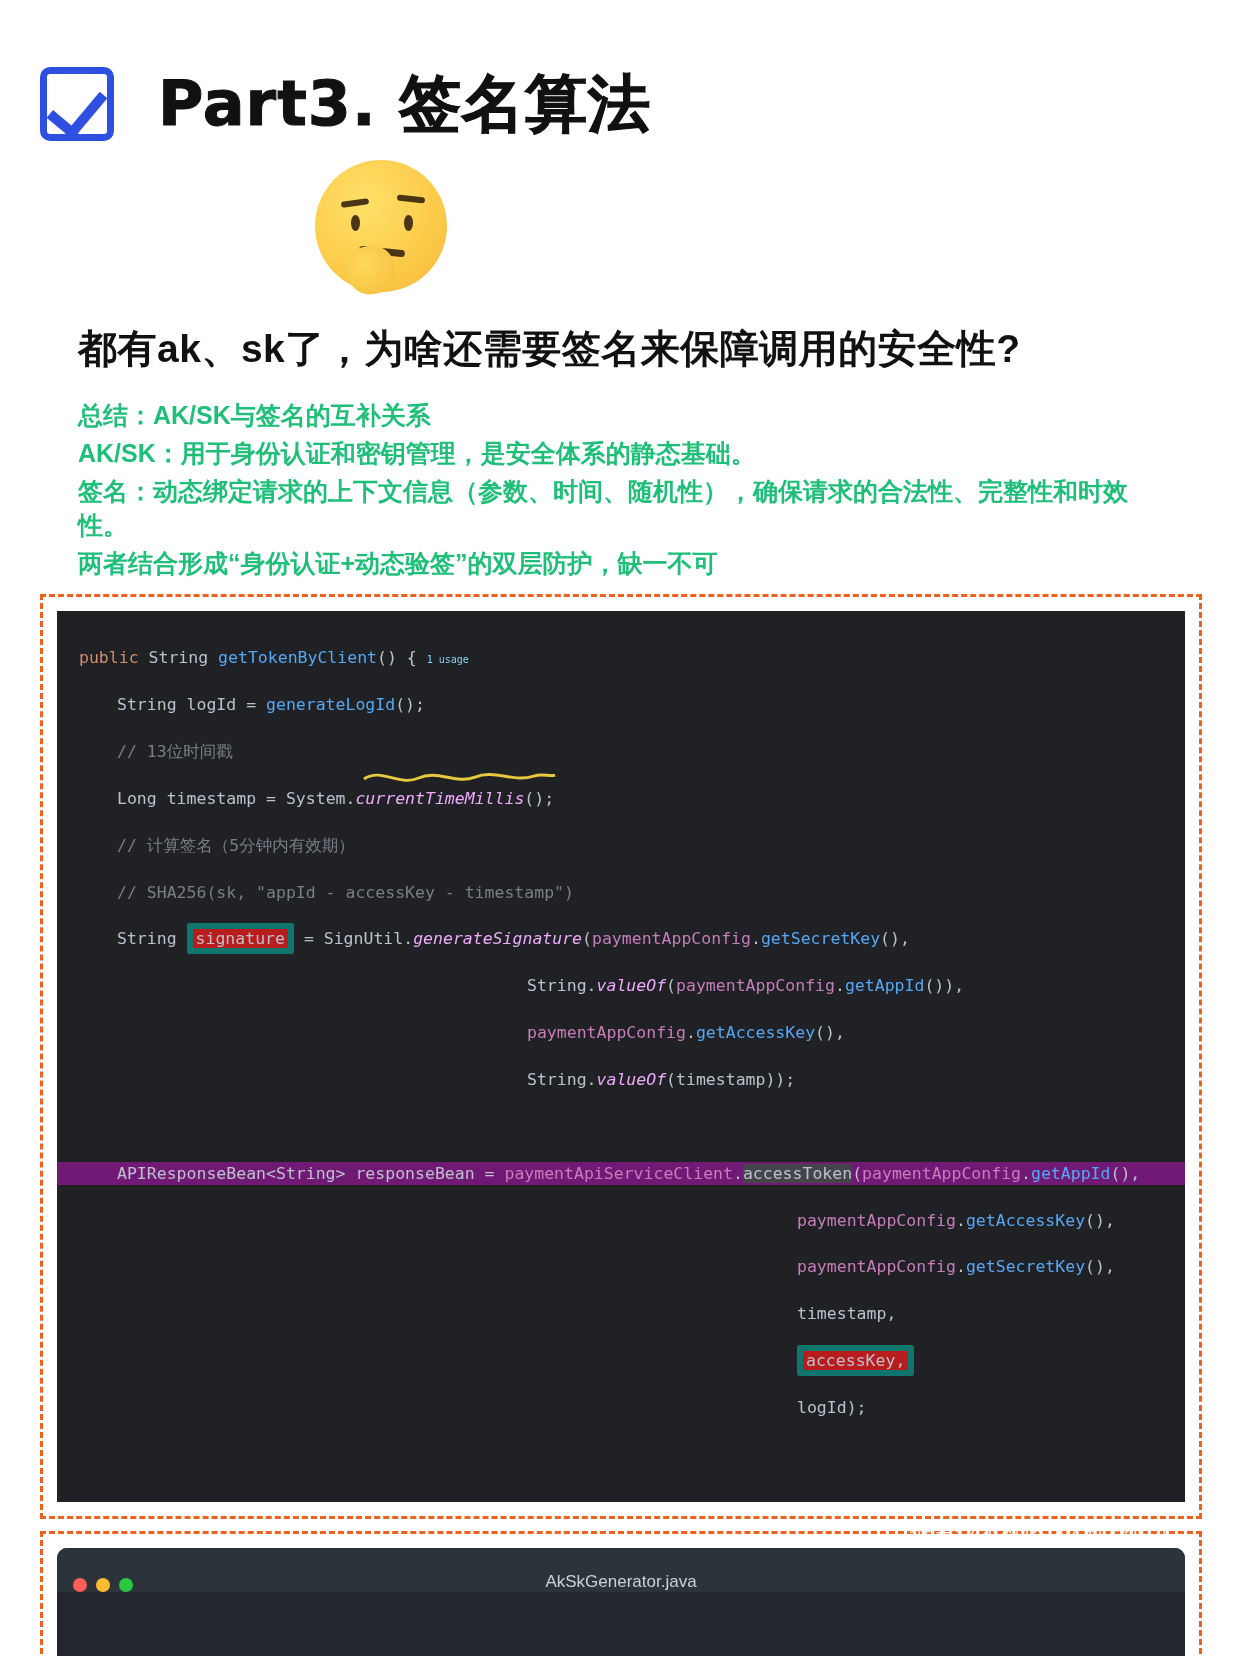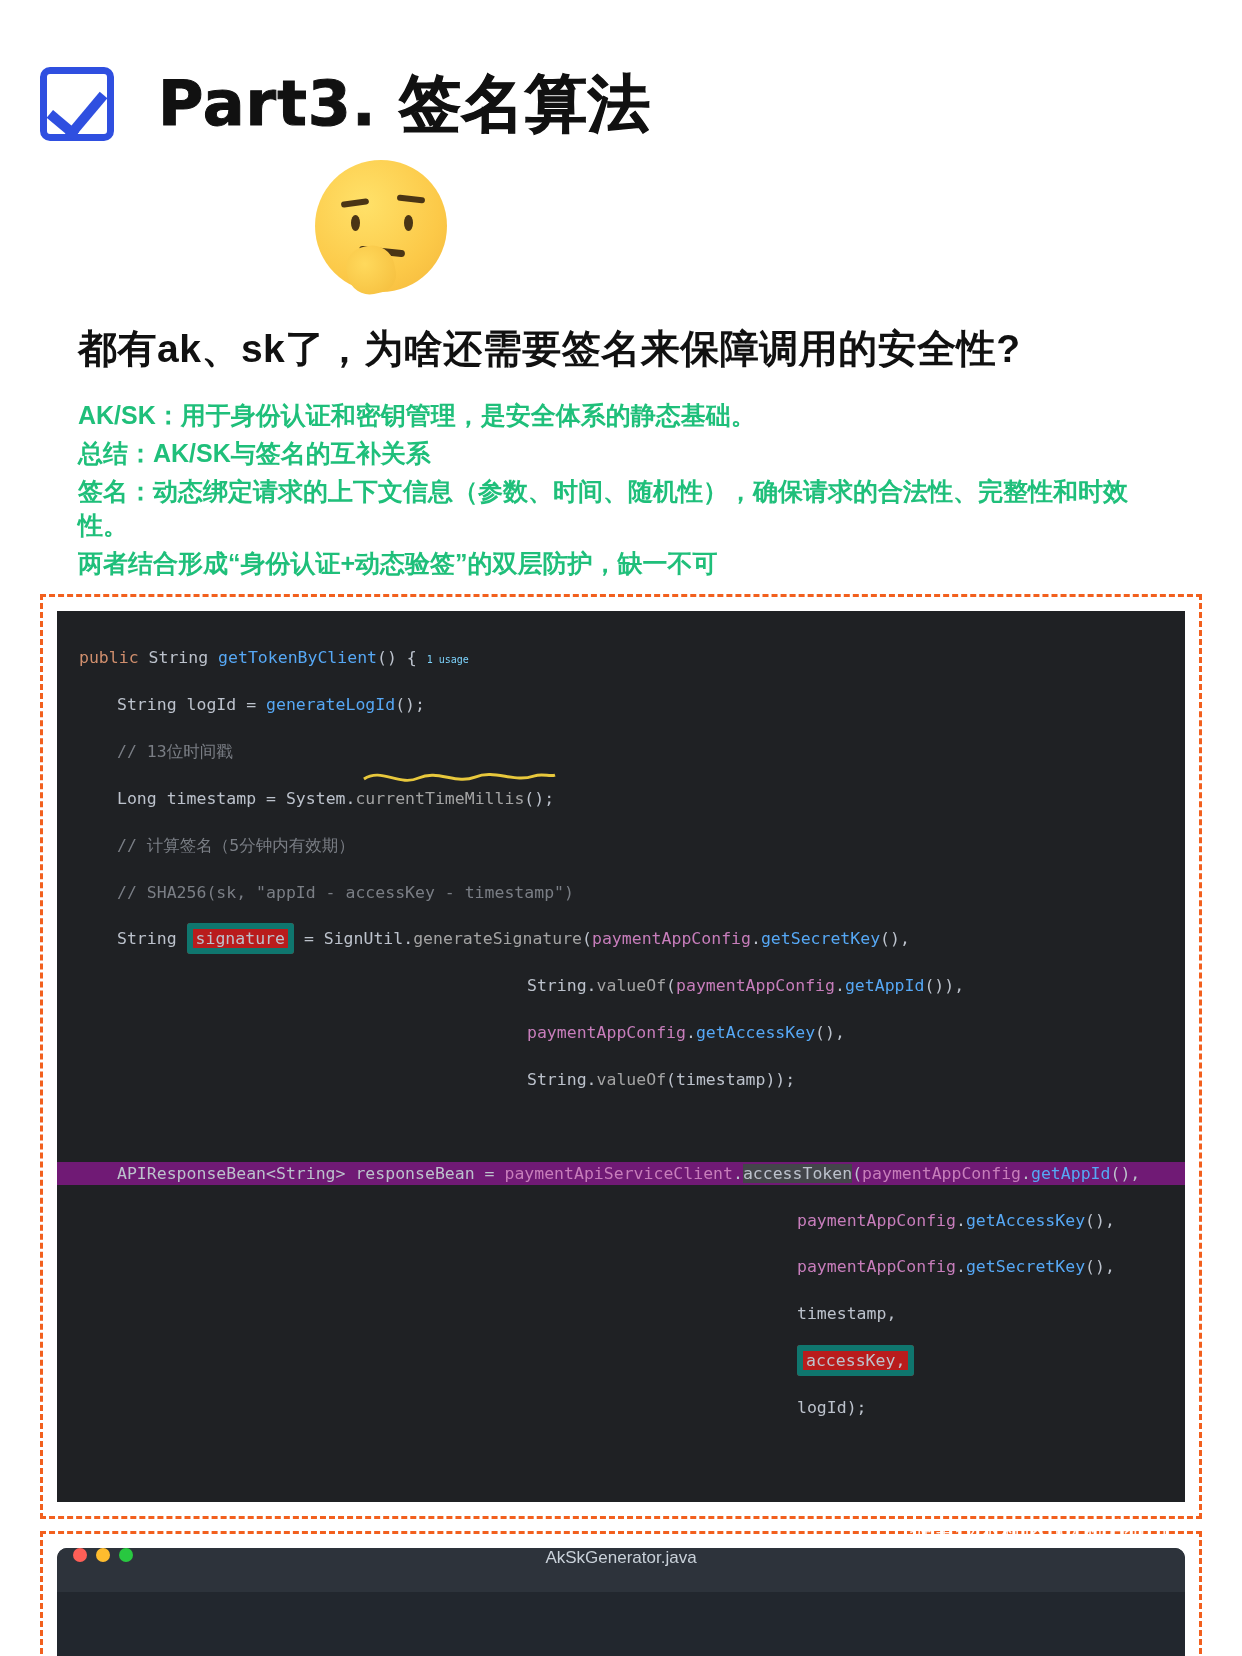--- a/index.html
+++ b/index.html
@@ -136,21 +136,21 @@
     white-space: pre;
     position: relative;
     overflow: hidden;
   }
   .ide-code .ln { padding-left: 22px; }
   .ide-code .ln.indent { padding-left: 60px; }
   .ide-code .hl-row { background: #701a75; }
   .kw      { color: #cf8e6d; }
   .typ     { color: #bcc2cc; }
   .meth    { color: #56a8f5; }
-  .methi   { color: #a3a3a3; }
+  .methi   { color: #f0abfc; font-style: italic; }
   .fld     { color: #c77dbb; }
   .cmt     { color: #7a7e85; }
   .usage   { color: #7dd3fc; font-size: 10px; }
   .box-sig {
     border: 6px solid #0f766e;
     border-radius: 3px;
     padding: 0 3px;
     background: #b91c1c;
   }
   .sel-tok { background: #43454a; }
@@ -162,21 +162,21 @@
 
   
   .mac-window {
     background: #22272e;
     border-radius: 10px;
     overflow: hidden;
   }
   .mac-bar {
     height: 44px;
     display: flex;
-    align-items: flex-start;
+    align-items: flex-end;
     padding: 0 16px;
     position: relative;
     background: #2d333b;
   }
   .dot { width: 14px; height: 14px; border-radius: 50%; margin-right: 9px; }
   .dot.red { background: #ff5f57; }
   .dot.yellow { background: #febc2e; }
   .dot.green { background: #28c840; }
   .mac-title {
     position: absolute; left: 0; right: 0;
@@ -221,22 +221,22 @@
     <div class="eye l"></div>
     <div class="eye r"></div>
     <div class="mouth"></div>
     <div class="hand"></div>
   </div>
 </div>
 
 <div class="question">都有ak、sk了，为啥还需要签名来保障调用的安全性?</div>
 
 <div class="summary">
+  <p>总结：AK/SK与签名的互补关系</p>
   <p>AK/SK：用于身份认证和密钥管理，是安全体系的静态基础。</p>
-  <p>总结：AK/SK与签名的互补关系</p>
   <p>签名：动态绑定请求的上下文信息（参数、时间、随机性），确保请求的合法性、完整性和时效性。</p>
   <p>两者结合形成“身份认证+动态验签”的双层防护，缺一不可</p>
 </div>
 
 <div class="dashed-frame">
   <div class="ide-code">
 <div class="ln"><span class="kw">public</span> <span class="typ">String</span> <span class="meth">getTokenByClient</span>() { <span class="usage">1 usage</span></div>
 <div class="ln indent"><span class="typ">String</span> logId = <span class="meth">generateLogId</span>();</div>
 <div class="ln indent"><span class="cmt">// 13位时间戳</span></div>
 <div class="ln indent"><span class="typ">Long</span> timestamp = System.<span class="methi">currentTimeMillis</span>();</div>

